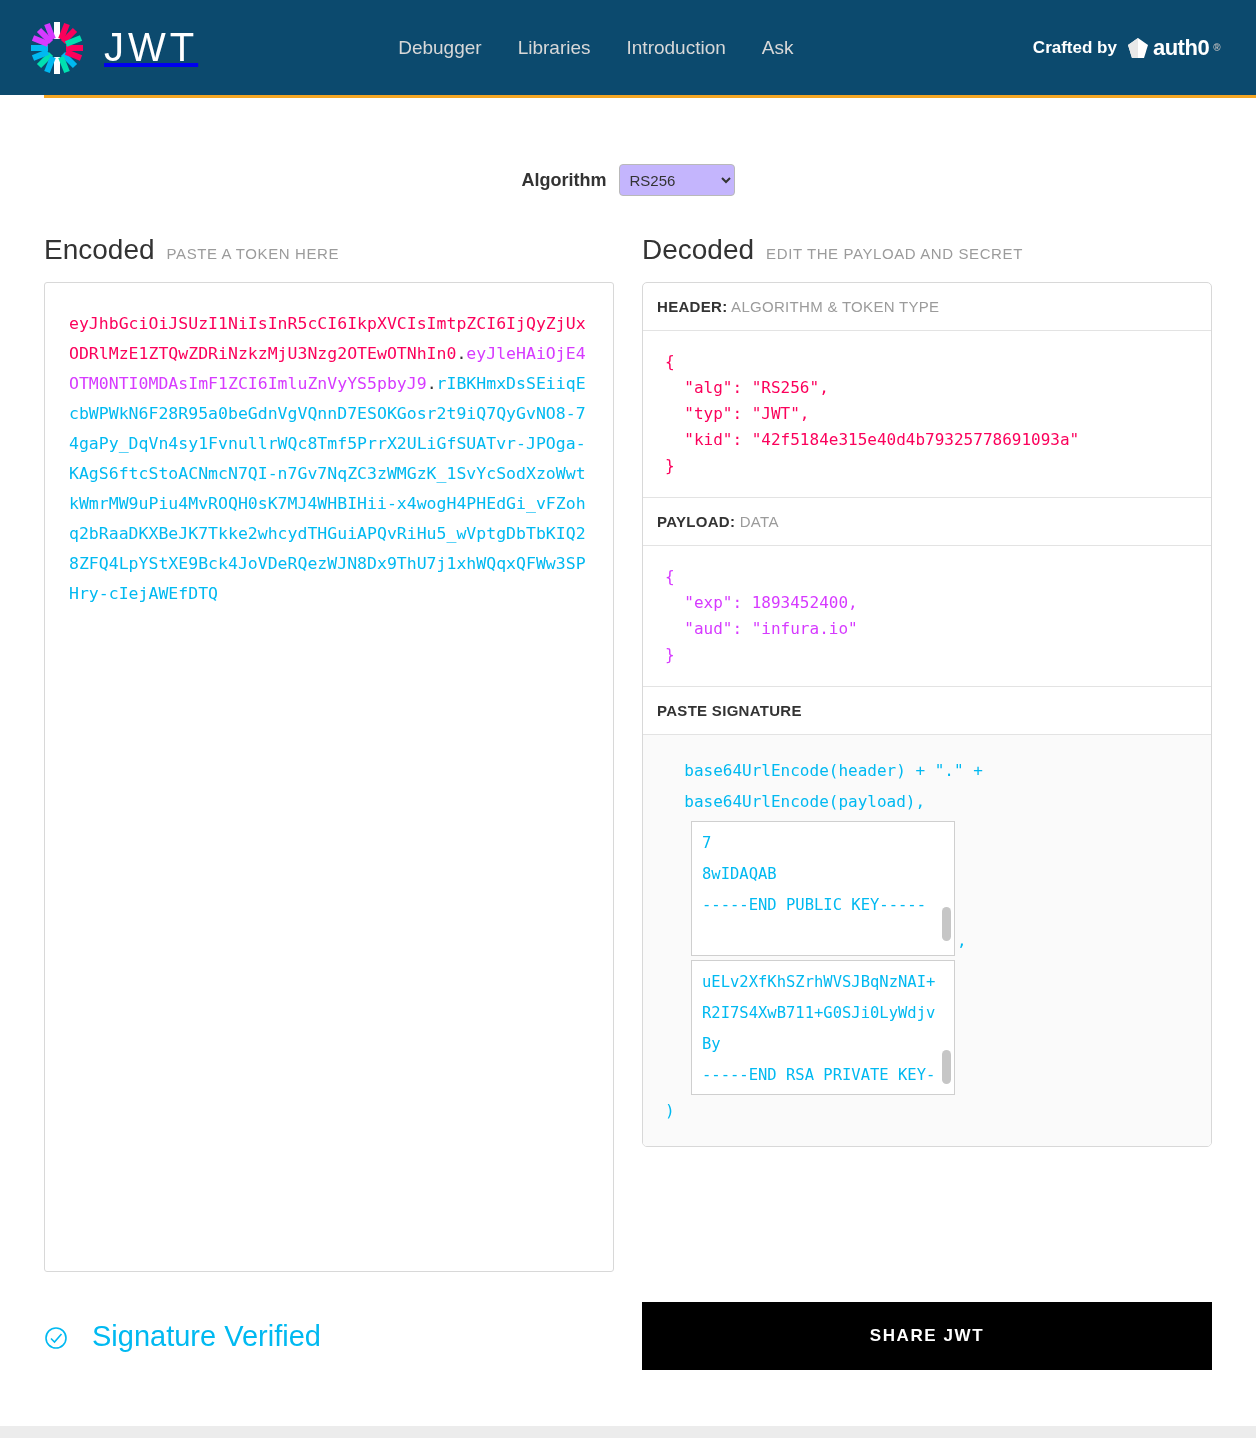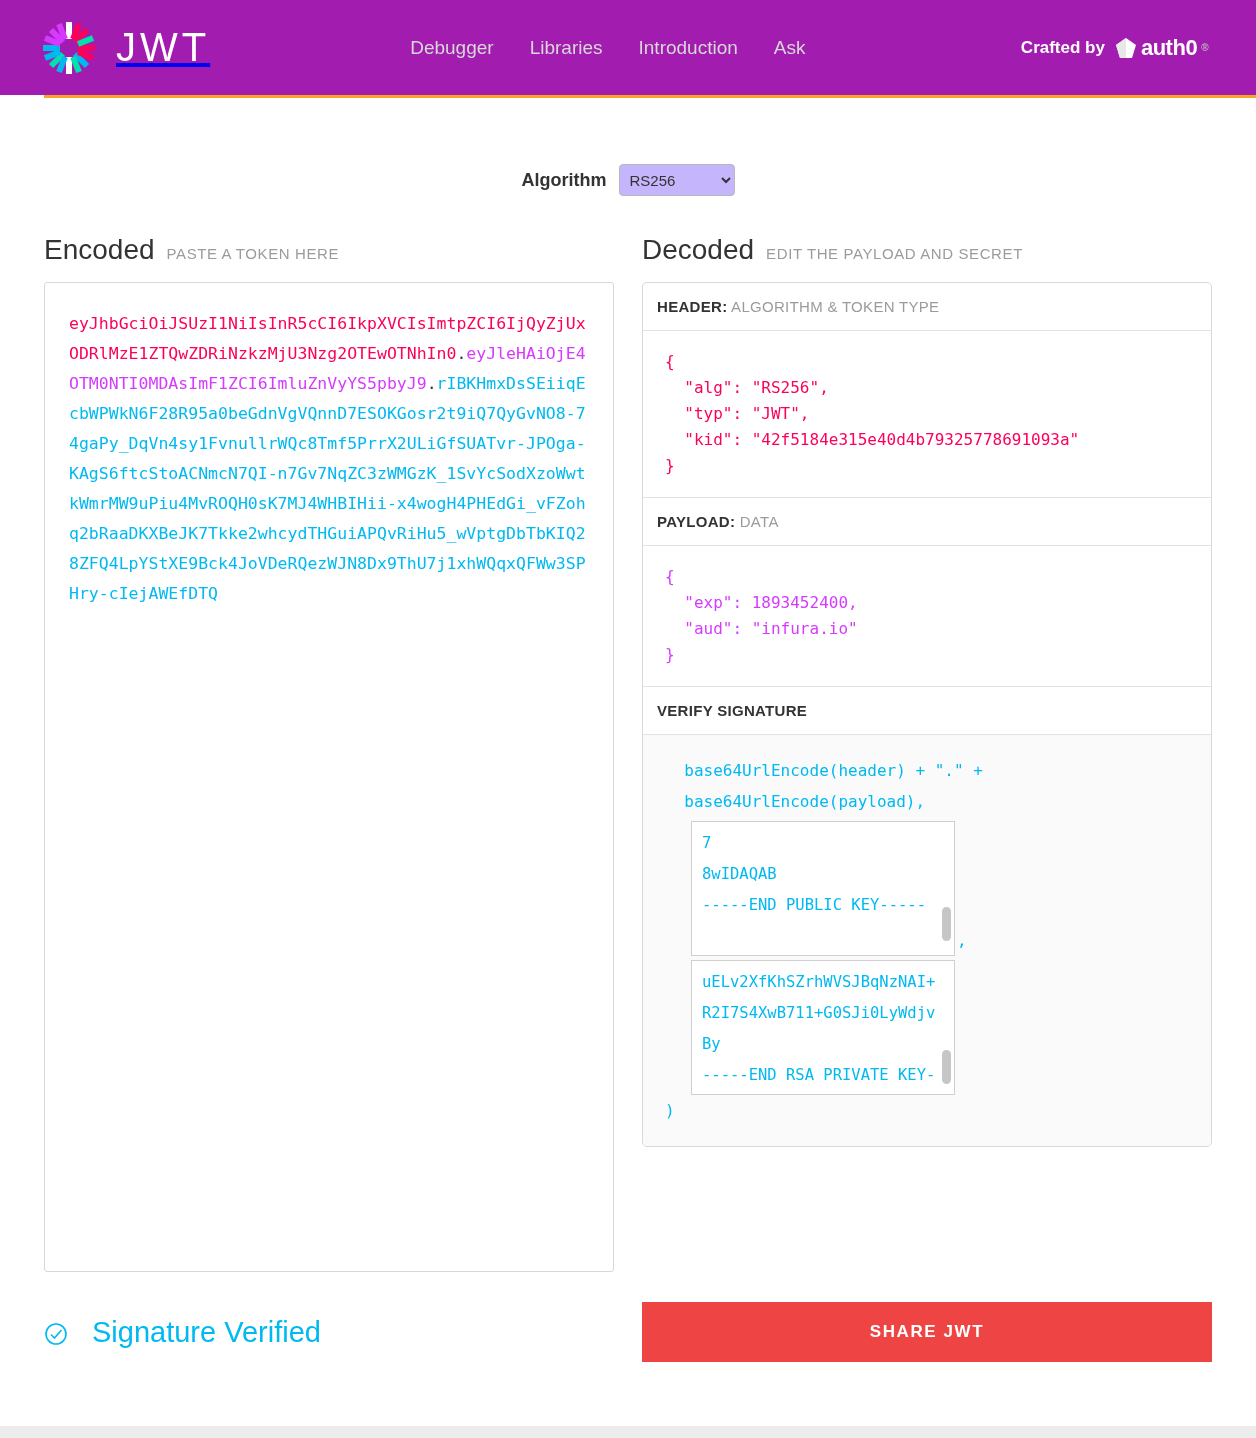--- a/index.html
+++ b/index.html
@@ -12,24 +12,24 @@
   body {
     width: 1256px;
     height: 1438px;
     position: relative;
     overflow: hidden;
   }
 
   
   .navbar {
     height: 95px;
-    background: #a21caf;
-    display: flex;
-    align-items: center;
-    padding: 0 24px;
+    background: #0c4a6e;
+    display: flex;
+    align-items: center;
+    padding: 0 12px;
     position: relative;
   }
   .brand {
     display: flex;
     align-items: center;
     margin-left: 16px;
   }
   .logo {
     width: 58px;
     height: 58px;
@@ -260,22 +260,22 @@
     gap: 24px;
     color: #00b9f1;
     font-size: 29px;
   }
   .check-icon {
     width: 24px;
     height: 24px;
   }
   .share-btn {
     width: 572px;
-    height: 60px;
-    background: #ef4444;
+    height: 68px;
+    background: #000000;
     color: #ffffff;
     border: none;
     font-size: 17px;
     font-weight: bold;
     letter-spacing: 1.6px;
     cursor: pointer;
     font-family: "Liberation Sans", sans-serif;
   }
   .bottom-strip {
     position: absolute;
@@ -379,21 +379,21 @@
 
       <div class="section-head">
         <b>PAYLOAD:</b><span> DATA</span>
       </div>
       <div class="section-body pl-body">{
   "exp": 1893452400,
   "aud": "infura.io"
 }</div>
 
       <div class="section-head">
-        <b>VERIFY SIGNATURE</b><span></span>
+        <b>PASTE SIGNATURE</b><span></span>
       </div>
 
       <div class="sig-body">
         <div class="sig-line">  base64UrlEncode(header) + "." +</div>
         <div class="sig-line">  base64UrlEncode(payload),</div>
 
         <div>
           <div class="key-area"><span>7
 8wIDAQAB
 -----END PUBLIC KEY-----</span><span class="scroll-thumb pub-thumb"></span></div><span class="comma-after">,</span>

